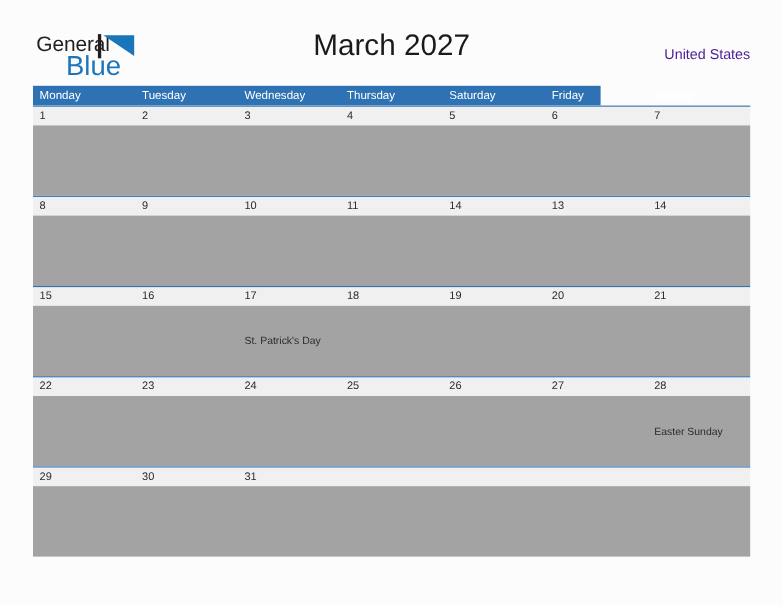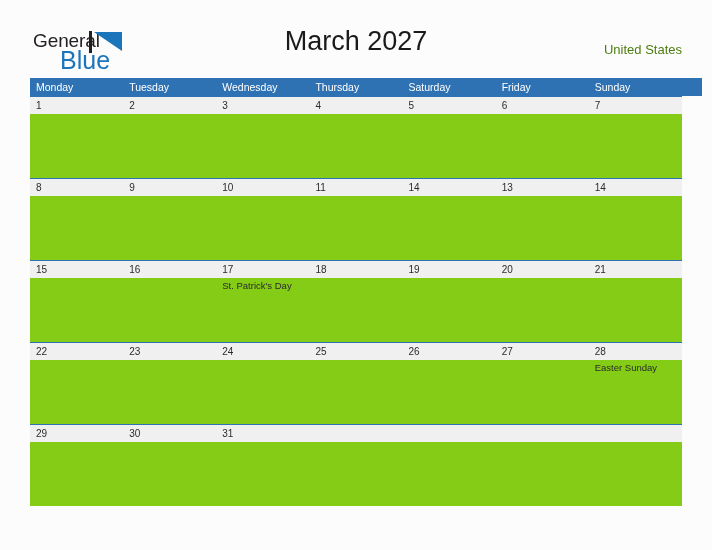--- a/index.html
+++ b/index.html
@@ -88,36 +88,36 @@
     font-weight: normal;
     font-family: "Liberation Sans", sans-serif;
   }
 
   .region-label {
     position: absolute;
     right: 30px;
     top: 42px;
     font-size: 13px;
     line-height: 16px;
-    color: #4d7c0f;
+    color: #4c1d95;
     text-align: right;
     font-family: "Liberation Sans", sans-serif;
   }
 
   
   .calendar {
     position: absolute;
     left: 30px;
     top: 78px;
     width: 652px;
   }
 
   .cal-head {
     display: flex;
-    width: 672px;
+    width: 516px;
     height: 18px;
     background: #2e72b3;
   }
   .cal-head-cell {
     width: 93.14px;
     flex: 0 0 93.14px;
     box-sizing: border-box;
     padding-left: 6px;
     color: #ffffff;
     font-size: 10.5px;
@@ -149,21 +149,22 @@
     color: #2b2b2b;
     font-size: 10px;
     line-height: 17px;
     font-family: "Liberation Sans", sans-serif;
   }
 
   .cal-week-body {
     display: flex;
     width: 652px;
     height: 64px;
-    background: #84cc16;
+    background: #a3a3a3;
+    align-items: center;
   }
   .cal-event-cell {
     width: 93.14px;
     flex: 0 0 93.14px;
     box-sizing: border-box;
     padding: 1px 4px 0 6px;
   }
   .cal-event {
     color: #2b2b2b;
     font-size: 9.5px;

